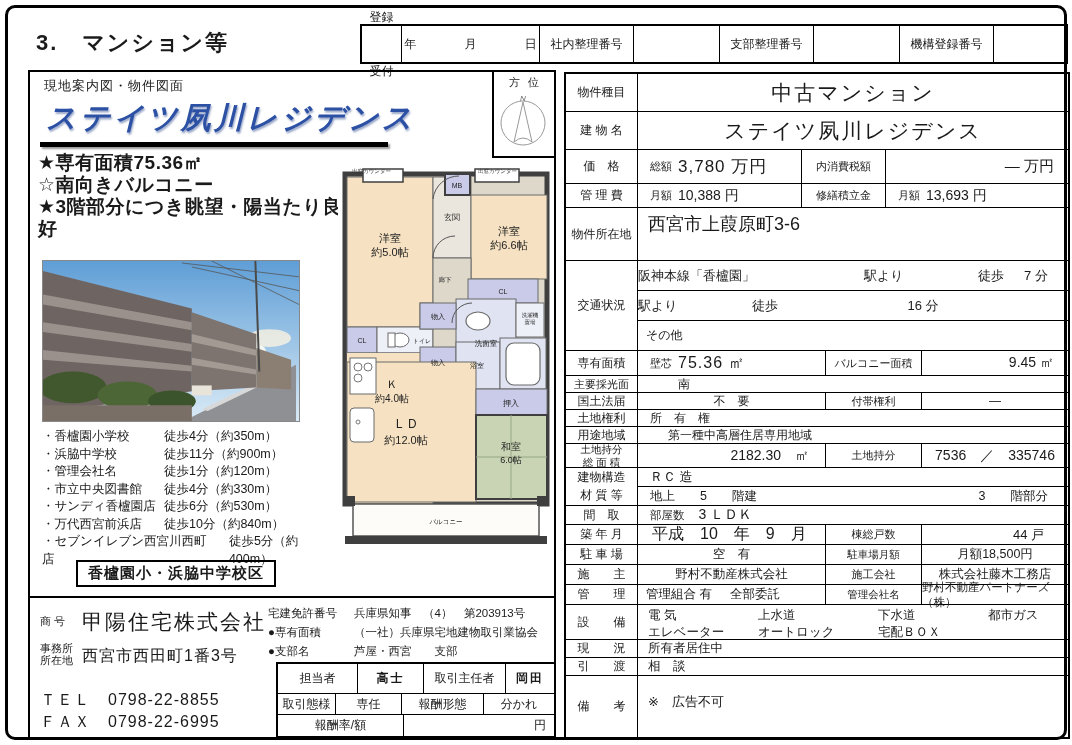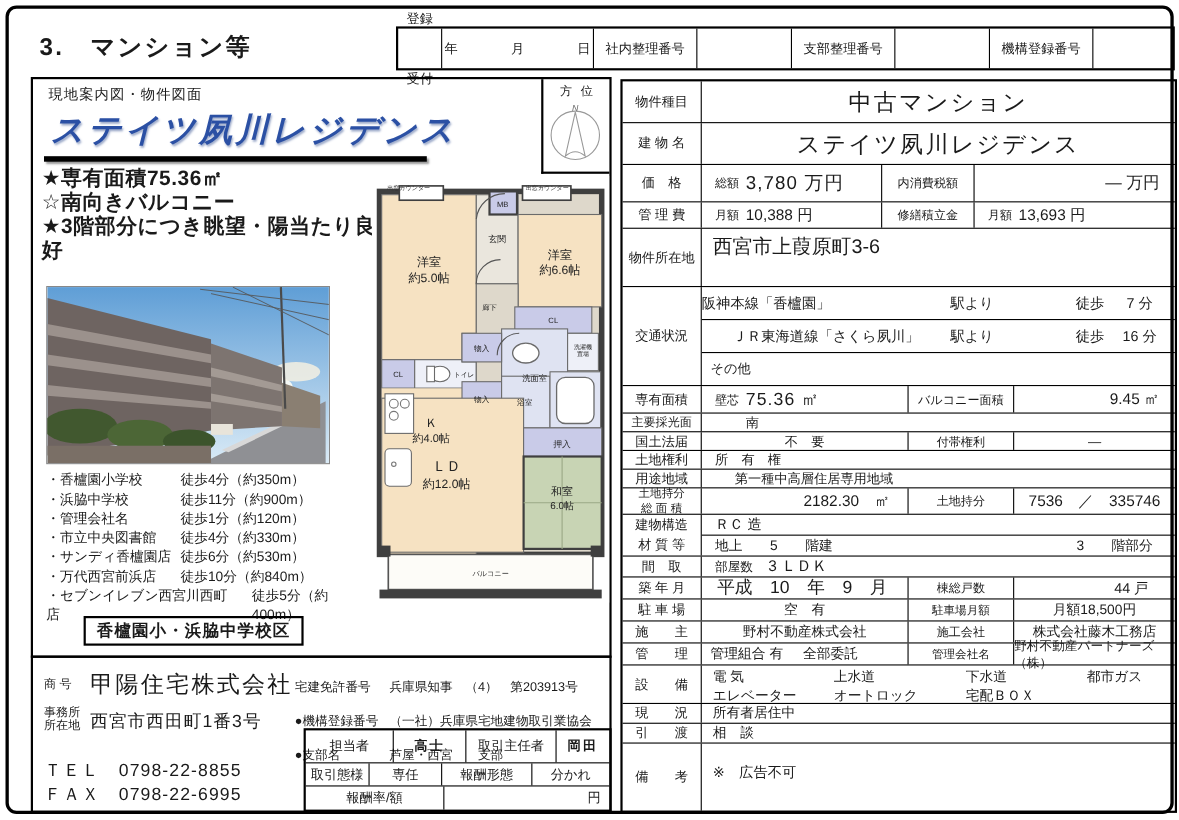--- a/index.html
+++ b/index.html
@@ -34,21 +34,21 @@
   .district { left:46px; top:488px; border:2px solid #000; padding:2px 10px; font-size:15px; font-weight:bold; letter-spacing:1px; }
   .floorplan { left:308px; top:88px; width:216px; height:388px; }
 
   
   .companybox { left:20px; top:588px; width:528px; height:143px; border:2.5px solid #000; }
   .lab-s { font-size:11px; color:#222; }
   .co-name { font-size:21px; letter-spacing:2px; }
   .co-addr { font-size:16px; letter-spacing:1px; }
   .telfax { font-size:16px; letter-spacing:1px; }
   .license { left:238px; top:6px; width:286px; font-size:11.5px; line-height:19px; }
-  .license .lrow { display:flex;margin-top:12px; }
+  .license .lrow { display:flex; }
   .license .ll { min-width:86px; }
   .stafftable { left:246px; top:64px; width:280px; border:2px solid #000; }
   .stafftable .srow { display:flex; border-bottom:1.5px solid #000; }
   .stafftable .srow:last-child { border-bottom:none; }
   .stafftable .scell { border-right:1.5px solid #000; display:flex; align-items:center; justify-content:center; font-size:12px; }
   .stafftable .scell:last-child { border-right:none; }
   .big-name { font-size:17px; font-weight:bold; letter-spacing:2px; }
 
   
   .ptable { left:556px; top:64px; width:506px; height:667px; border:2.5px solid #000; display:flex; flex-direction:column; }
@@ -278,21 +278,21 @@
     <div class="abs telfax" style="left:10px;top:114px">
       <span>ＦＡＸ</span>　<span>0798-22-6995</span>
     </div>
 
     <div class="abs license">
       <div class="lrow">
           <span class="ll">宅建免許番号</span>
           <span>兵庫県知事　（4）　第203913号</span>
         </div>
       <div class="lrow">
-          <span class="ll">●機構登録番号</span>
+          <span class="ll">●専有面積</span>
           <span>（一社）兵庫県宅地建物取引業協会</span>
         </div>
       <div class="lrow">
           <span class="ll">●支部名</span>
           <span>芦屋・西宮　　支部</span>
         </div>
     </div>
 
     <div class="abs stafftable">
       <div class="srow" style="height:30px">
@@ -357,21 +357,20 @@
     <div class="prow" style="height:90px">
       <div class="plabel">交通状況</div>
       <div class="subcol">
         <div class="subrow">
           <span style="width:226px;text-align:left;font-size:13px">阪神本線「香櫨園」</span>
           <span style="width:70px;font-size:13px">駅より</span>
           <span style="width:70px;font-size:13px;text-align:right">徒歩</span>
           <span style="flex:1;text-align:center;font-size:13px">7 分</span>
         </div>
         <div class="subrow">
-          <span style="width:226px;text-align:center;font-size:13px">ＪＲ東海道線「さくら夙川」</span>
           <span style="width:70px;font-size:13px">駅より</span>
           <span style="width:70px;font-size:13px;text-align:right">徒歩</span>
           <span style="flex:1;text-align:center;font-size:13px">16 分</span>
         </div>
         <div class="subrow">
           <span style="padding-left:8px;font-size:12px">その他</span>
         </div>
       </div>
     </div>
 

